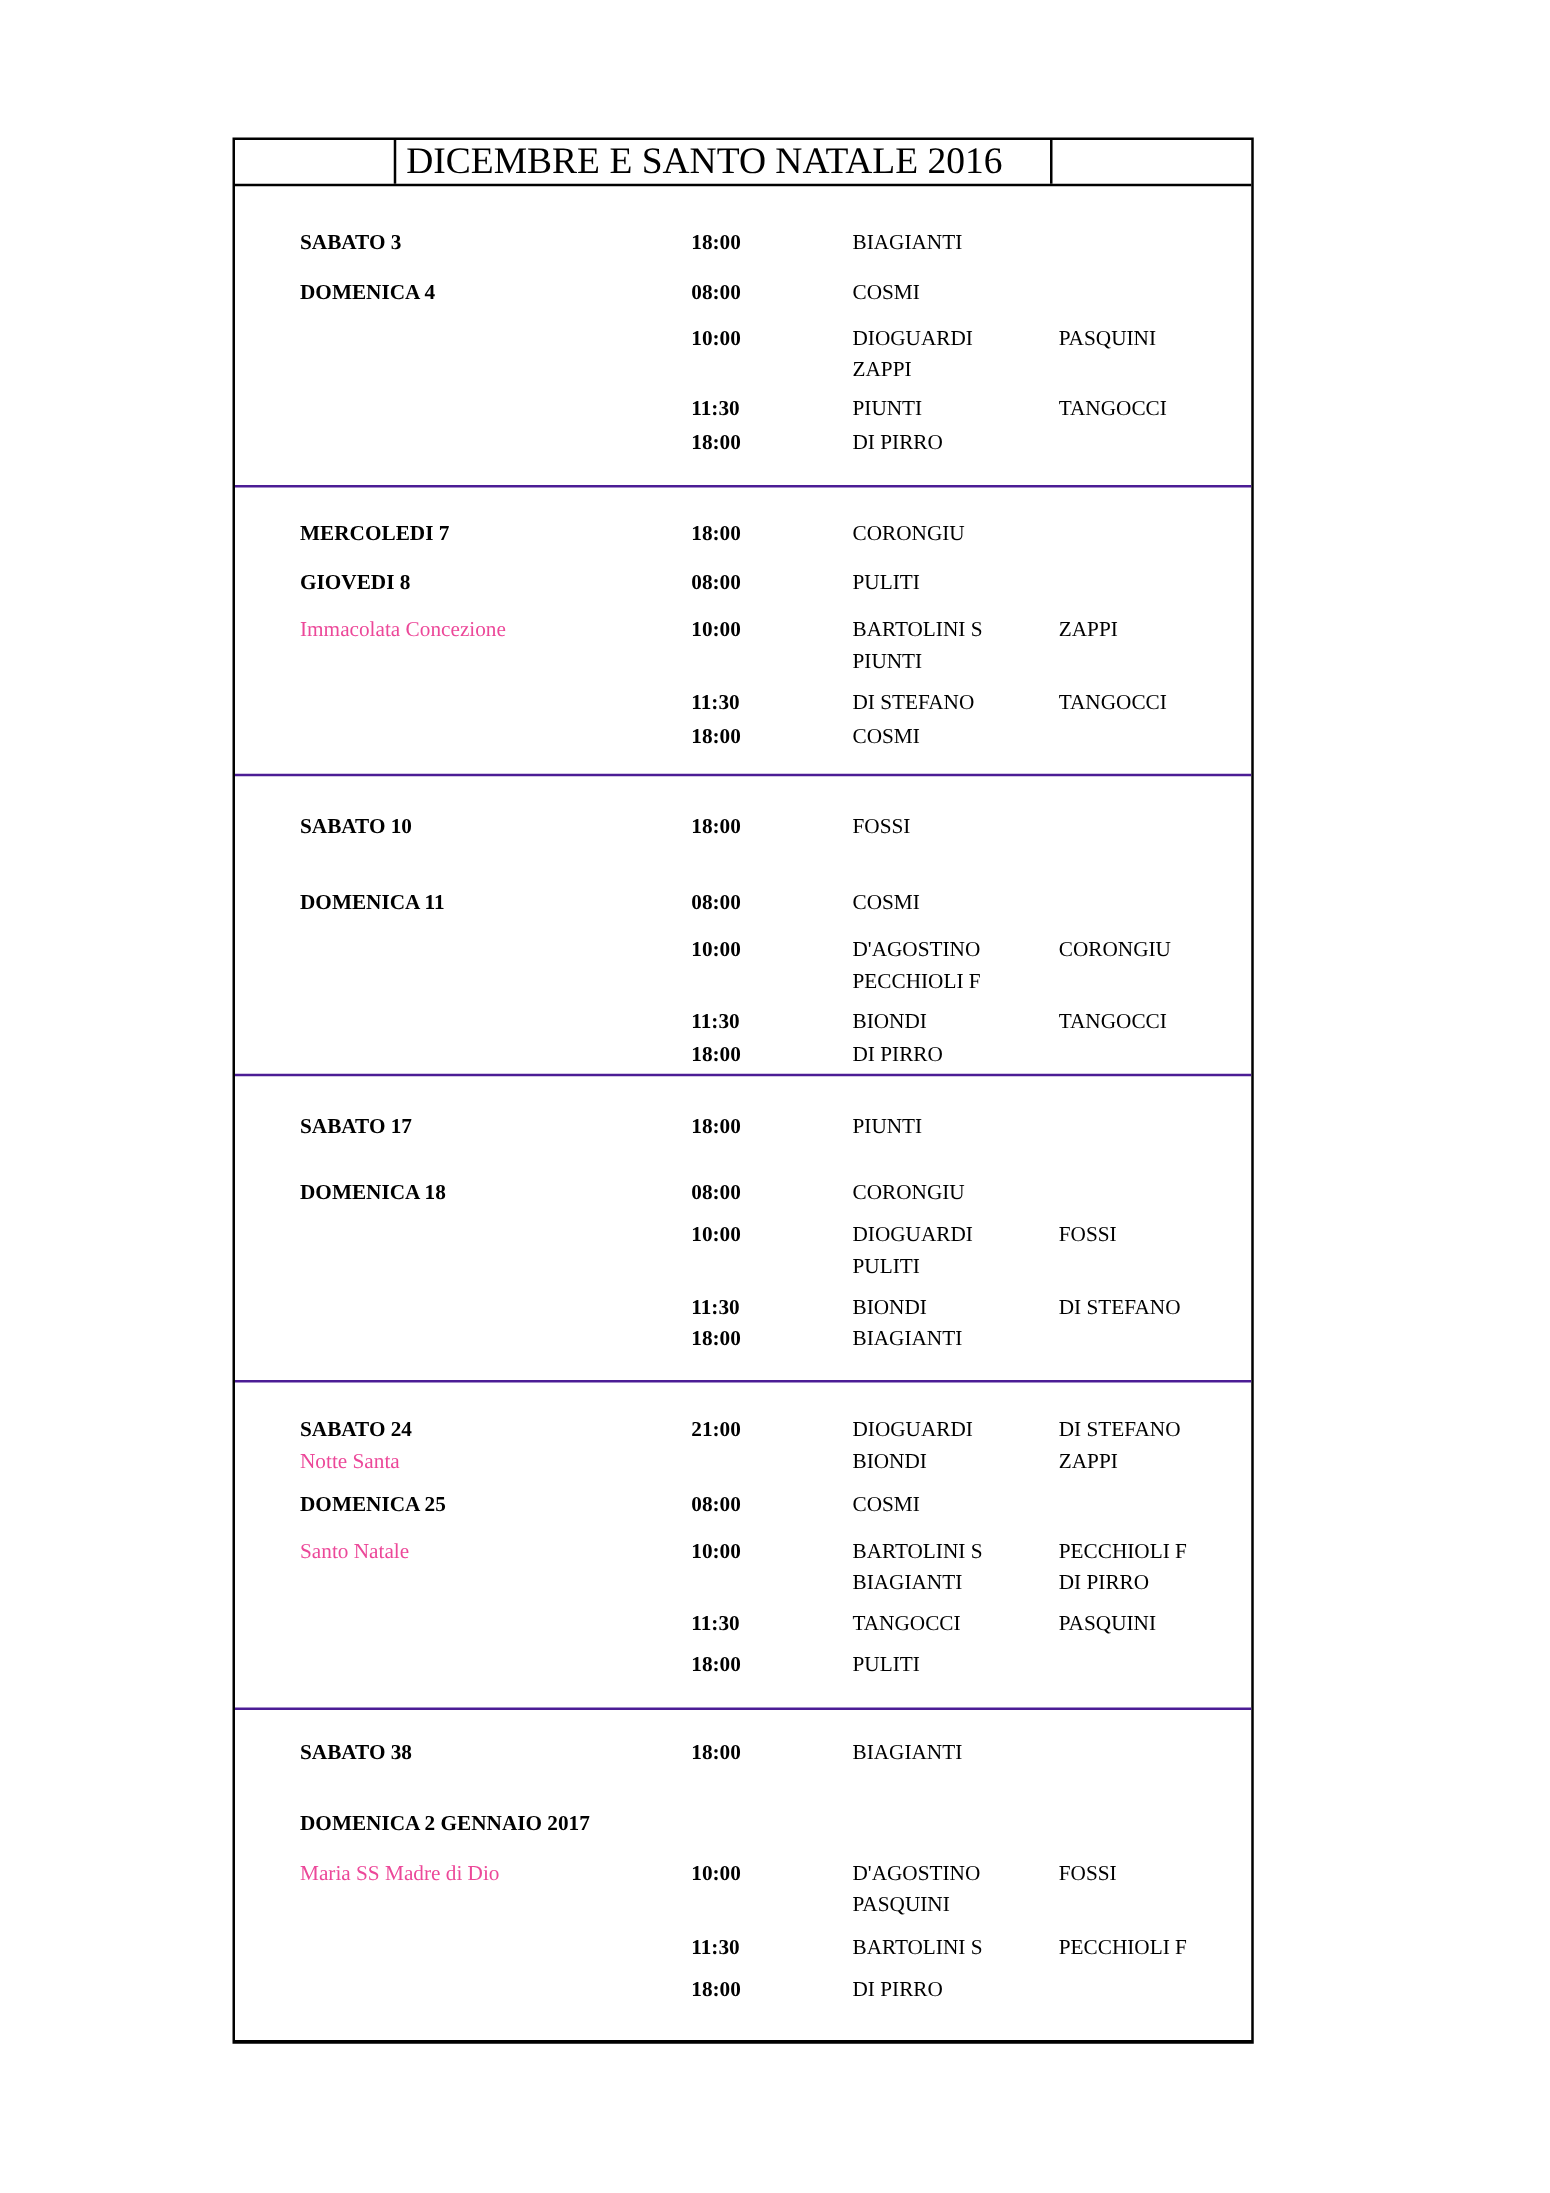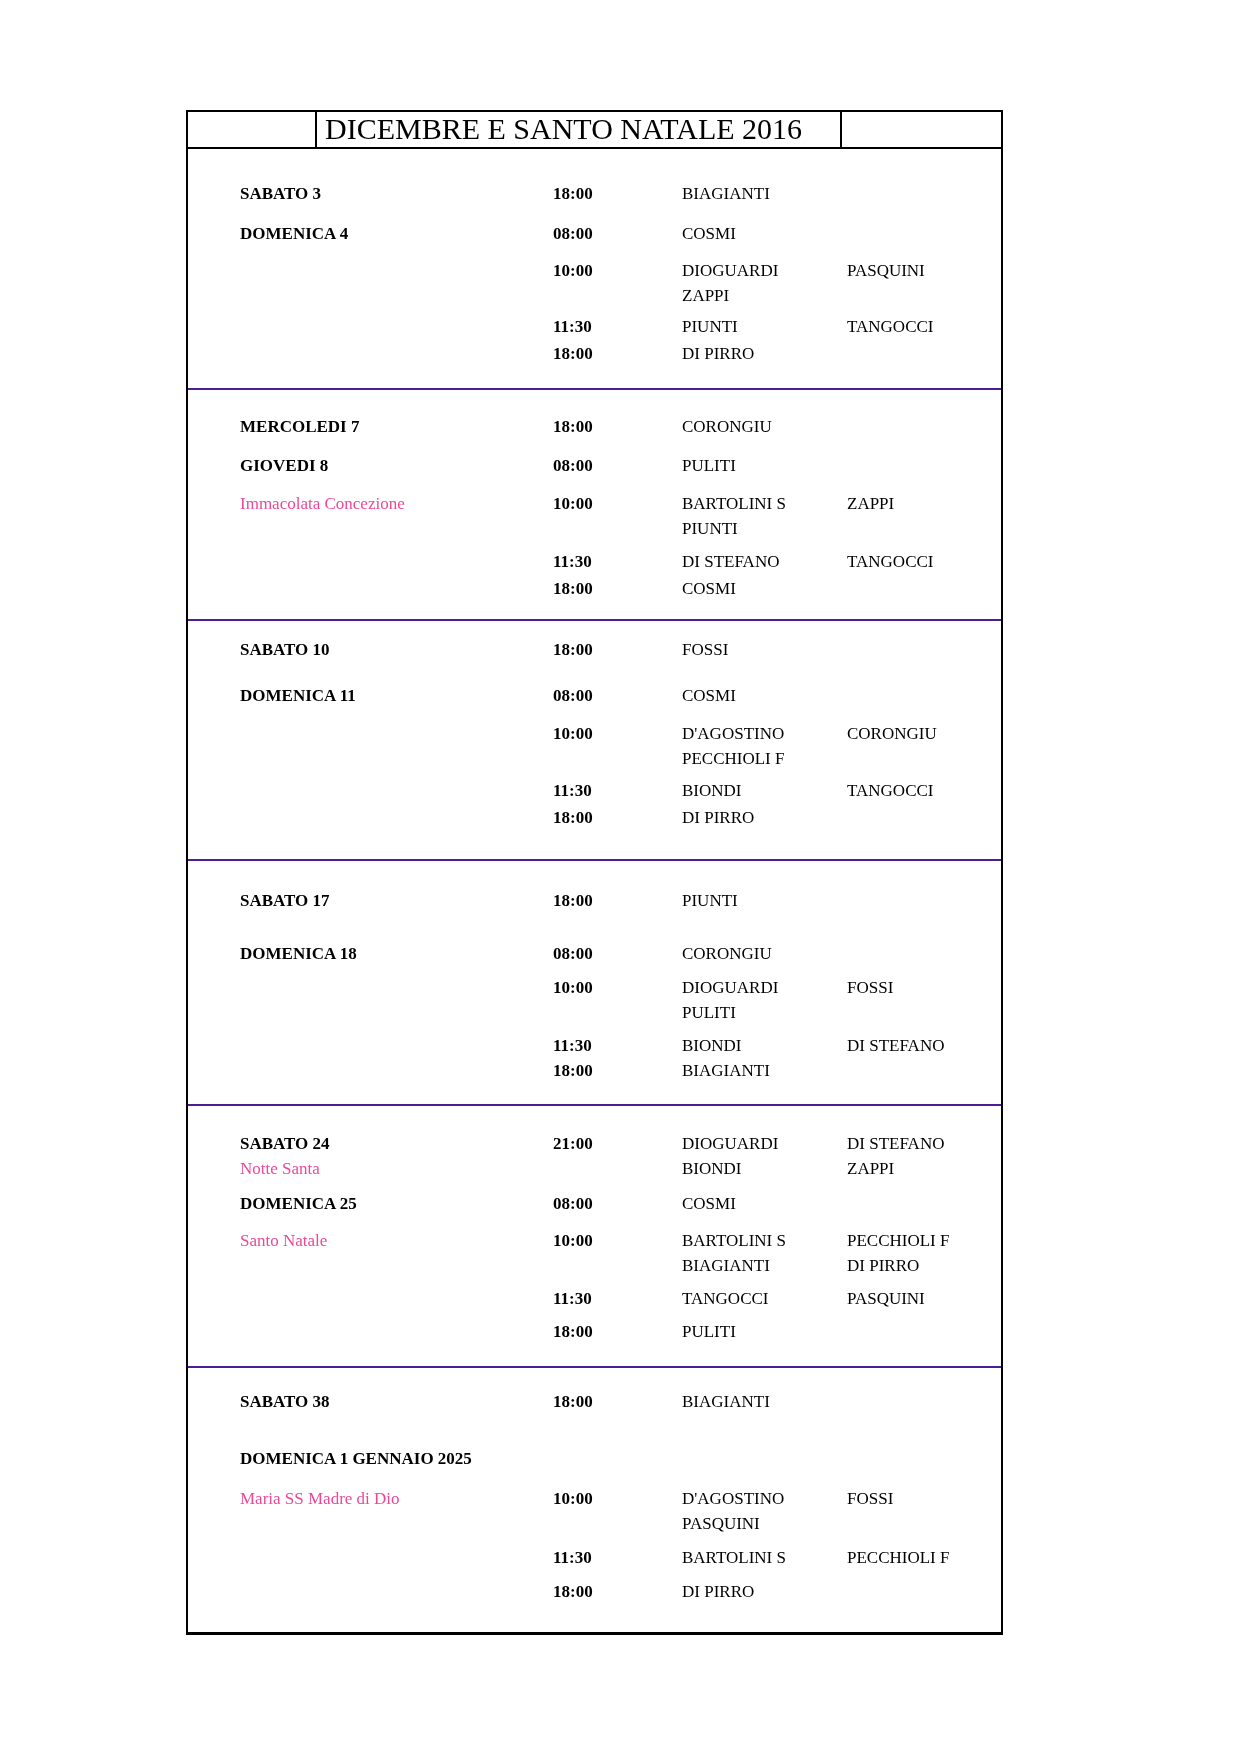--- a/index.html
+++ b/index.html
@@ -103,26 +103,26 @@
       <span class="c-n1">DI STEFANO</span>
       <span class="c-n2">TANGOCCI</span>
     </div>
     <div class="row" style="margin-top:2px">
       <span class="c-time">18:00</span>
       <span class="c-n1">COSMI</span>
     </div>
   </div>
 
   <div class="section s2">
-    <div class="row" style="margin-top:16px">
+    <div class="row" style="margin-top:27px">
       <span class="c-day">SABATO 10</span>
       <span class="c-time">18:00</span>
       <span class="c-n1">FOSSI</span>
     </div>
-    <div class="row" style="margin-top:21px">
+    <div class="row" style="margin-top:36px">
       <span class="c-day">DOMENICA 11</span>
       <span class="c-time">08:00</span>
       <span class="c-n1">COSMI</span>
     </div>
     <div class="row" style="margin-top:13px">
       <span class="c-time">10:00</span>
       <span class="c-n1">D'AGOSTINO</span>
       <span class="c-n2">CORONGIU</span>
     </div>
     <div class="row">
@@ -207,21 +207,21 @@
     </div>
   </div>
 
   <div class="section s5 last">
     <div class="row" style="margin-top:21px">
       <span class="c-day">SABATO 38</span>
       <span class="c-time">18:00</span>
       <span class="c-n1">BIAGIANTI</span>
     </div>
     <div class="row" style="margin-top:32px">
-      <span class="c-day it">DOMENICA 1 GENNAIO 2025</span>
+      <span class="c-day it">DOMENICA 2 GENNAIO 2017</span>
     </div>
     <div class="row" style="margin-top:15px">
       <span class="c-day red">Maria SS Madre di Dio</span>
       <span class="c-time">10:00</span>
       <span class="c-n1">D'AGOSTINO</span>
       <span class="c-n2">FOSSI</span>
     </div>
     <div class="row">
       <span class="c-n1">PASQUINI</span>
     </div>

